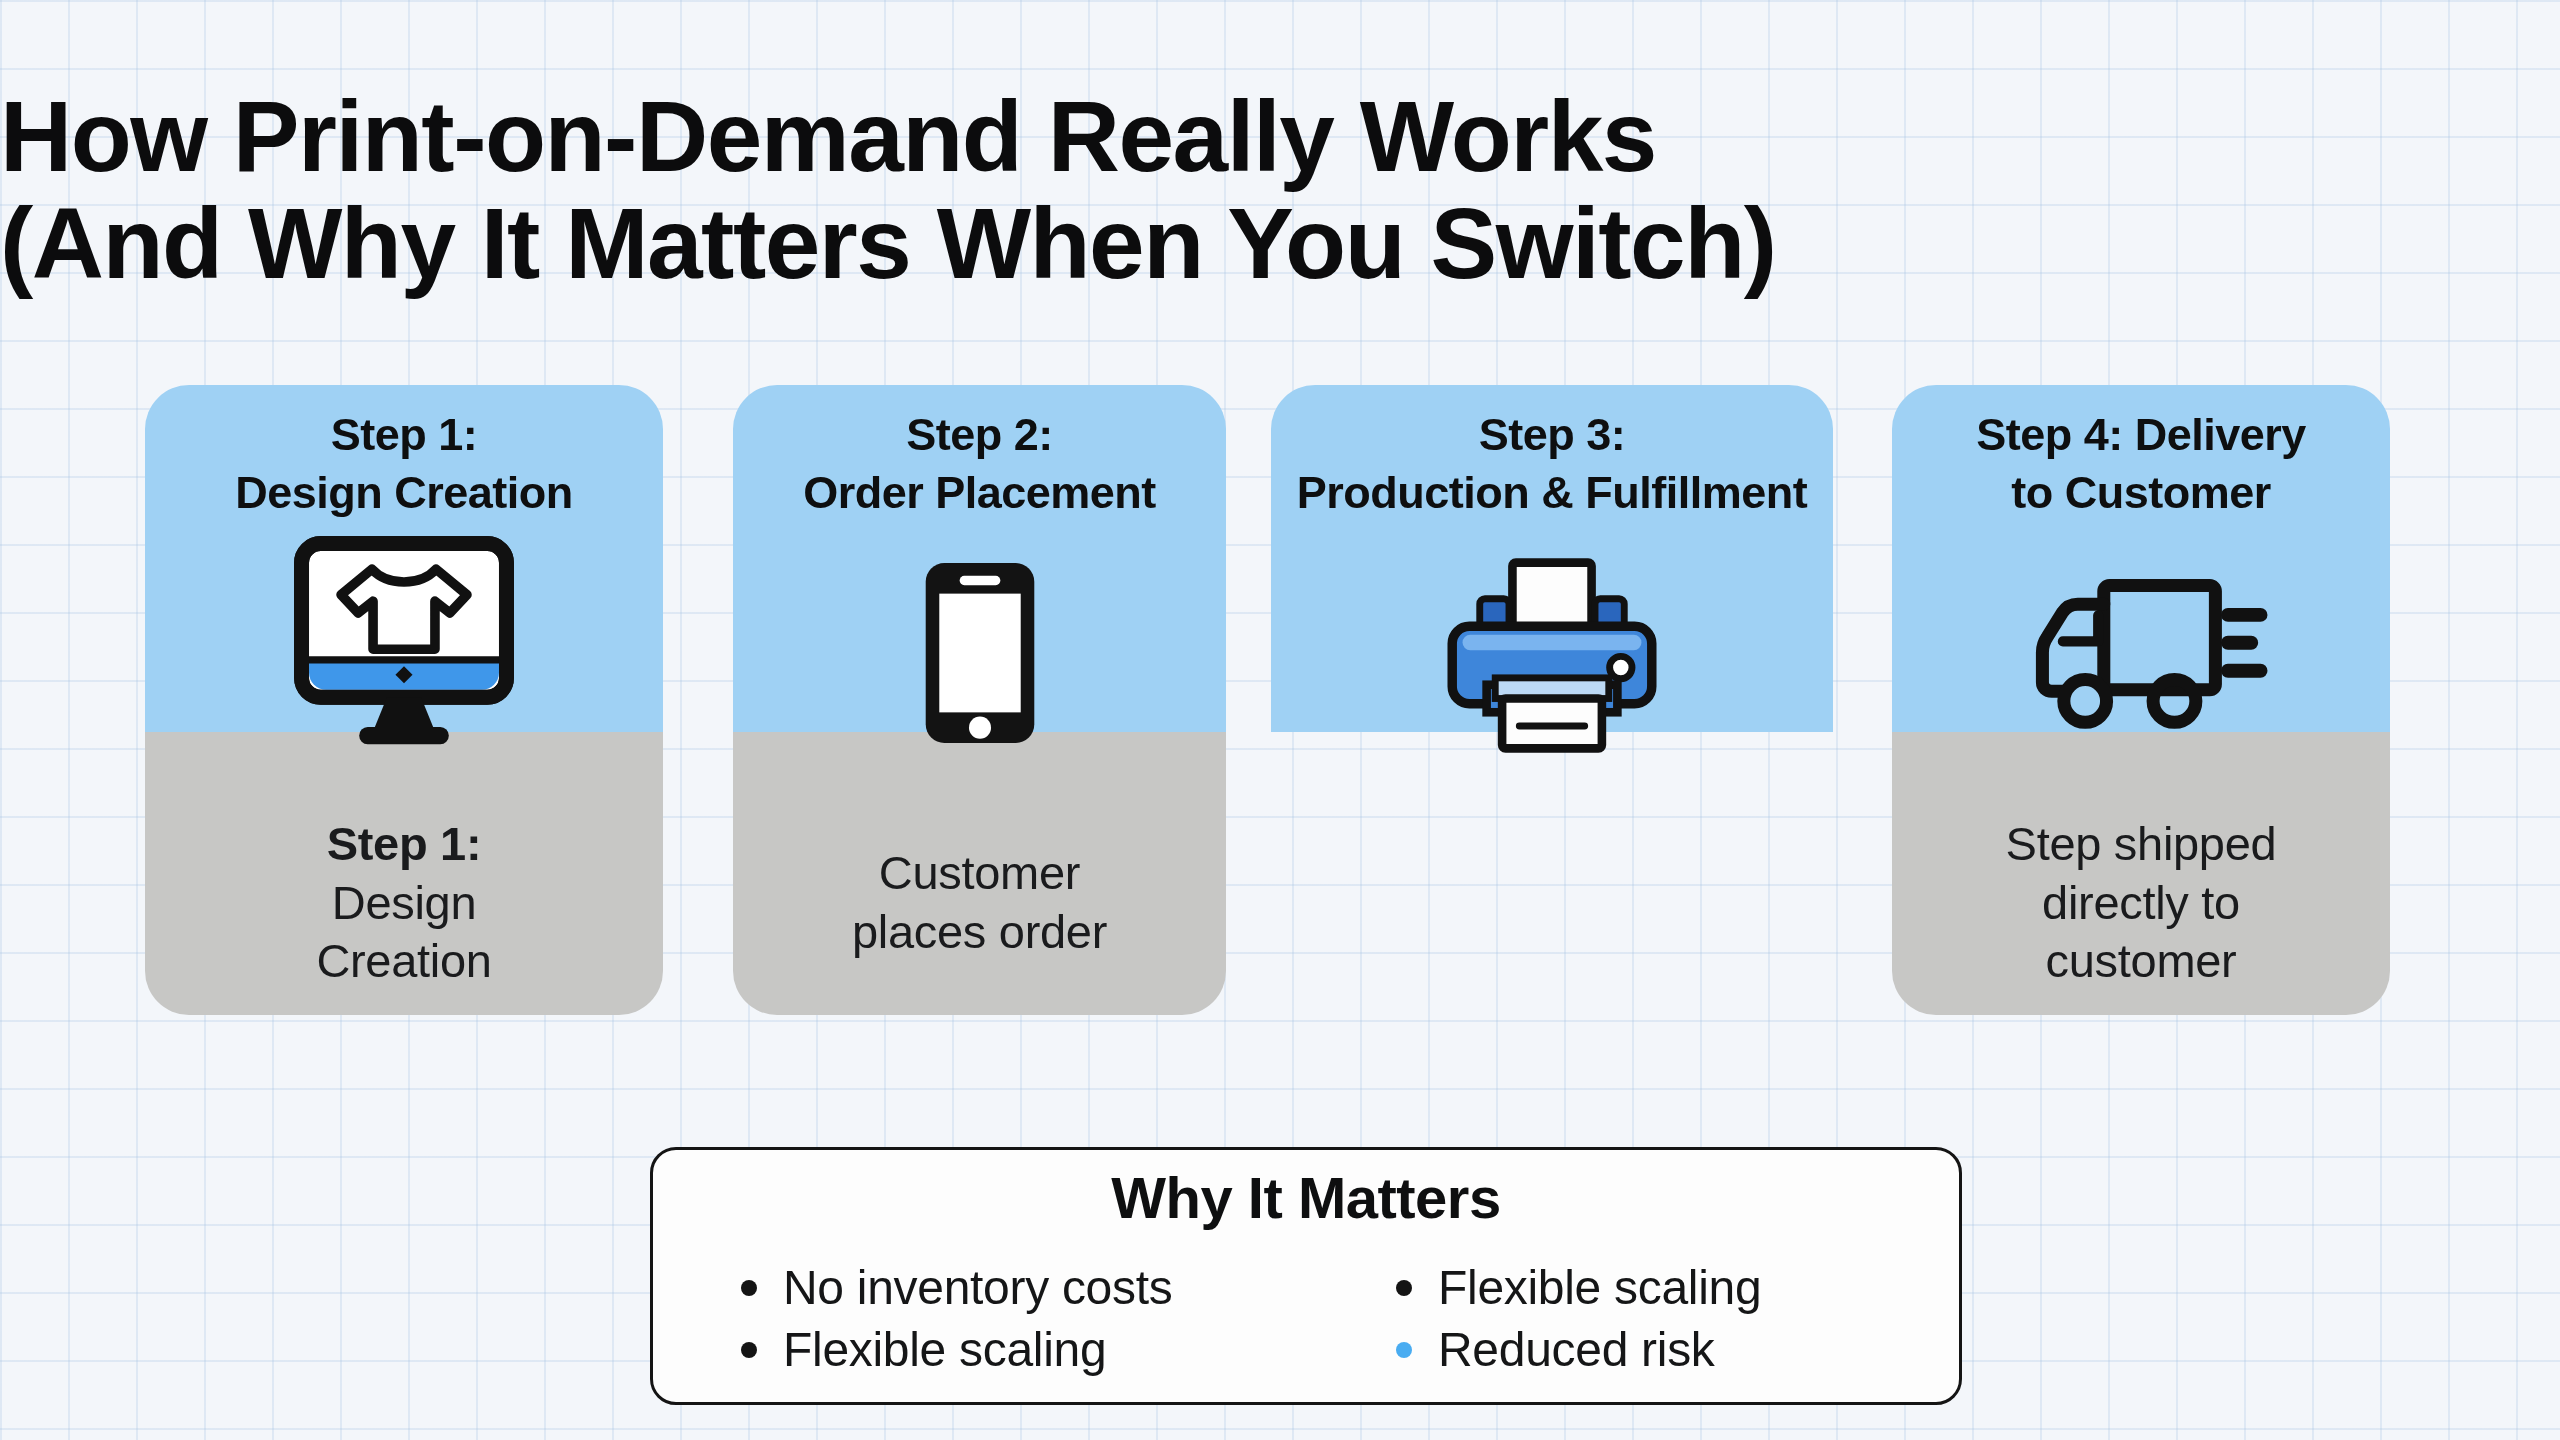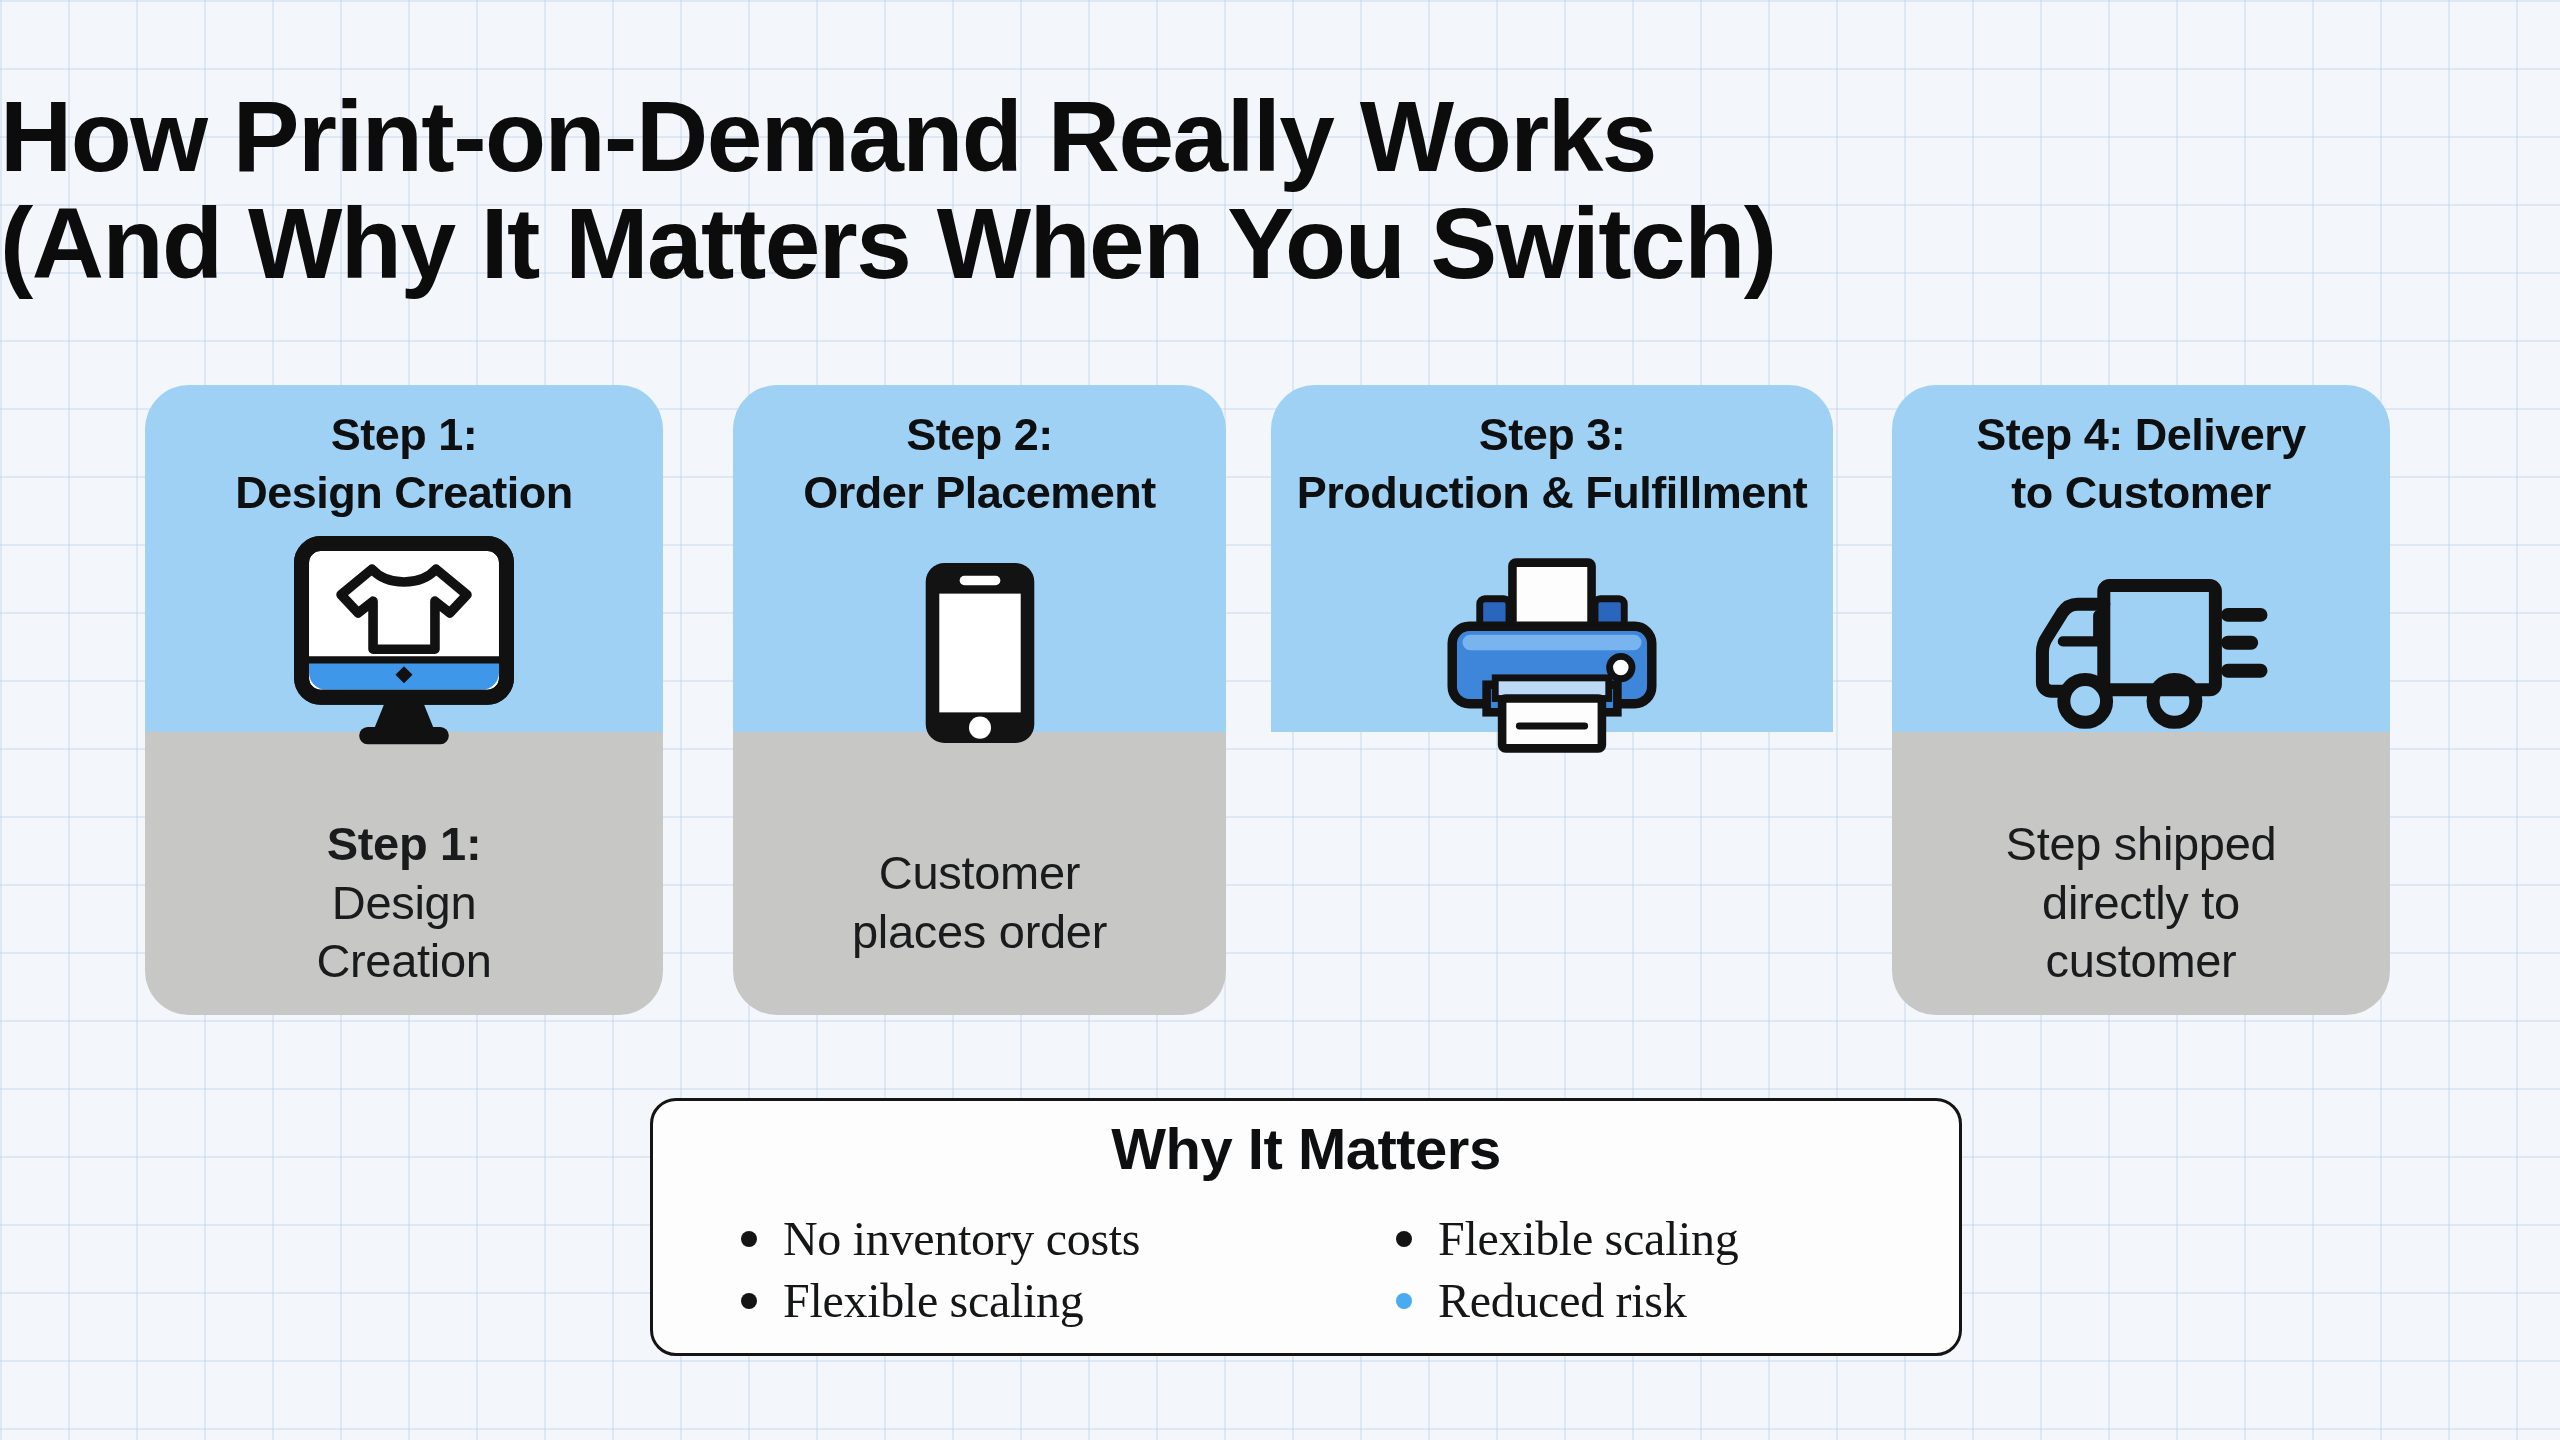--- a/index.html
+++ b/index.html
@@ -42,29 +42,29 @@
     letter-spacing:-0.3px;
   }
   .card-body .body-bold{display:block;font-weight:bold;white-space:pre-line;}
   .card-body .body-bold:empty{display:none;}
   .icon{position:absolute;left:50%;transform:translateX(-50%);z-index:2;}
   .icon-monitor{bottom:258px;height:222px;}
   .icon-phone{bottom:267px;height:190px;}
   .icon-printer{bottom:258px;height:203px;}
   .icon-truck{bottom:262px;height:186px;}
   .matters{
-    position:absolute;left:650px;top:1098px;width:1312px;height:258px;
+    position:absolute;left:650px;top:1147px;width:1312px;height:258px;
     background:#fdfdfd;border:3px solid #141414;border-radius:26px;
     box-sizing:border-box;
   }
   .matters-title{
     margin-top:14px;text-align:center;
     font-size:58px;font-weight:bold;color:#0e0f10;letter-spacing:-0.5px;
   }
-  .matters-cols{display:flex;margin-top:26px;padding-left:88px;font-family:Liberation Serif, serif;}
+  .matters-cols{display:flex;margin-top:26px;padding-left:88px;}
   .matters-col{list-style:none;margin:0;padding:0;}
   .matters-col.col-left{width:655px;}
   .matters-col li{
     display:flex;align-items:center;
     font-size:48px;line-height:62px;color:#151617;letter-spacing:-0.3px;
   }
   .bullet{width:16px;height:16px;border-radius:50%;margin-right:26px;flex:0 0 auto;}
   .bullet-black{background:#141414;}
   .bullet-blue{background:#49acf1;}
 </style>

